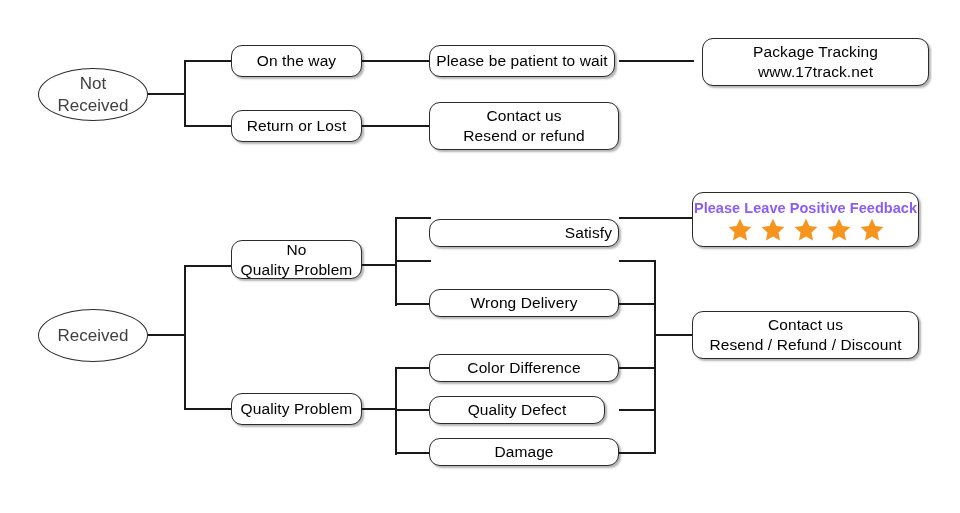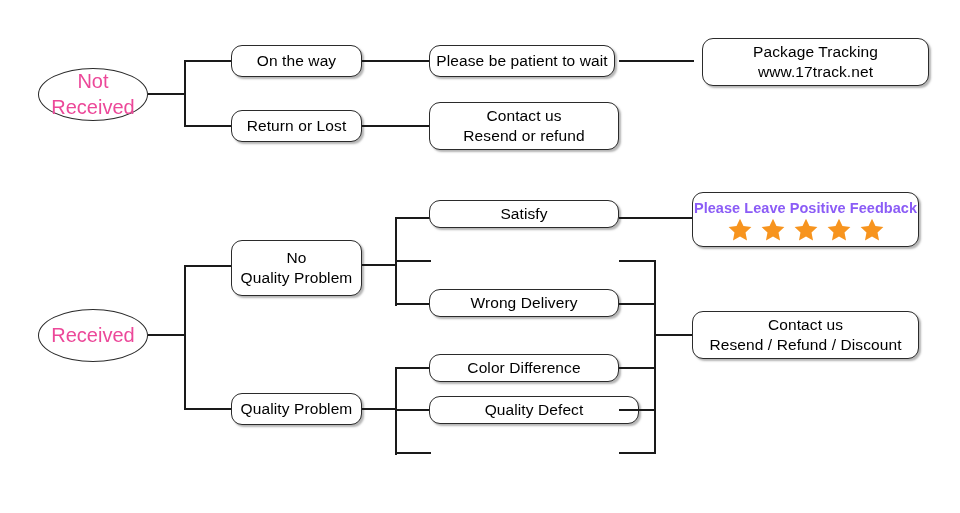--- a/index.html
+++ b/index.html
@@ -49,22 +49,22 @@
   .ellipse {
     position: absolute;
     box-sizing: border-box;
     border: 1.5px solid #2b2b2b;
     border-radius: 50%;
     background: #ffffff;
     display: flex;
     align-items: center;
     justify-content: center;
     text-align: center;
-    color: #ec4899;
-    font-size: 20px;
+    color: #404040;
+    font-size: 17px;
     line-height: 1.28;
   }
   .ellipse .lbl { display: block; white-space: pre-line; }
 
   
   .feedback {
     position: absolute;
     box-sizing: border-box;
     border: 1.6px solid #2b2b2b;
     border-radius: 11px;
@@ -146,53 +146,56 @@
   </div>
 
   <div class="line h" style="left: 148px; top: 334px; width: 37px; background: rgb(26, 26, 26);"></div>
 
   <div class="line v" style="left: 184px; top: 266px; height: 144px; background: rgb(26, 26, 26);"></div>
 
   <div class="line h" style="left: 184px; top: 265px; width: 48px; background: rgb(26, 26, 26);"></div>
 
   <div class="line h" style="left: 184px; top: 408px; width: 48px; background: rgb(26, 26, 26);"></div>
 
-  <div class="node" style="left:231px; top:240px; width:131px; height:56px;">
+  <div class="node" style="left:231px; top:240px; width:131px; height:39px;">
     <span class="lbl">No
 Quality Problem</span>
   </div>
 
   <div class="node" style="left:231px; top:393px; width:131px; height:32px;">
     <span class="lbl">Quality Problem</span>
   </div>
 
   <div class="line h" style="left: 362px; top: 264px; width: 35px; background: rgb(26, 26, 26);"></div>
   <div class="line v" style="left: 395px; top: 218px; height: 88px; background: rgb(26, 26, 26);"></div>
   <div class="line h" style="left: 395px; top: 217px; width: 36px; background: rgb(26, 26, 26);"></div>
   <div class="line h" style="left: 395px; top: 260px; width: 36px; background: rgb(26, 26, 26);"></div>
   <div class="line h" style="left: 395px; top: 303px; width: 36px; background: rgb(26, 26, 26);"></div>
 
-  <div class="node" style="left:429px; top:200px; width:190px; height:28px;">
+  <div class="node" style="left:429px; top:219px; width:190px; height:28px;justify-content:flex-end;">
     <span class="lbl">Satisfy</span>
   </div>
   <div class="node" style="left:429px; top:289px; width:190px; height:28px;">
     <span class="lbl">Wrong Delivery</span>
   </div>
 
   <div class="line h" style="left: 362px; top: 408px; width: 35px; background: rgb(26, 26, 26);"></div>
   <div class="line v" style="left: 395px; top: 368px; height: 87px; background: rgb(26, 26, 26);"></div>
   <div class="line h" style="left: 395px; top: 367px; width: 36px; background: rgb(26, 26, 26);"></div>
   <div class="line h" style="left: 395px; top: 409px; width: 36px; background: rgb(26, 26, 26);"></div>
   <div class="line h" style="left: 395px; top: 452px; width: 36px; background: rgb(26, 26, 26);"></div>
 
   <div class="node" style="left:429px; top:354px; width:190px; height:28px;text-align:center;">
     <span class="lbl">Color Difference</span>
   </div>
-  <div class="node" style="left:429px; top:396px; width:210px; height:28px;">
+  <div class="node" style="left:429px; top:396px; width:176px; height:28px;">
     <span class="lbl">Quality Defect</span>
+  </div>
+  <div class="node" style="left:429px; top:438px; width:190px; height:28px;">
+    <span class="lbl">Damage</span>
   </div>
 
   <div class="line h" style="left: 619px; top: 217px; width: 75px; background: rgb(26, 26, 26);"></div>
 
   <div class="feedback" style="left:692px; top:192px; width:227px; height:55px;">
     <span class="fb-text">Please Leave Positive Feedback</span>
     <span class="stars">
       <svg class="star" viewBox="0 0 24 24" aria-hidden="true">
         <path d="M12 1.6l3.2 6.8 7.3.9-5.4 5 1.4 7.3L12 18l-6.5 3.6 1.4-7.3-5.4-5 7.3-.9z" fill="#F7941E"></path>
       </svg>

